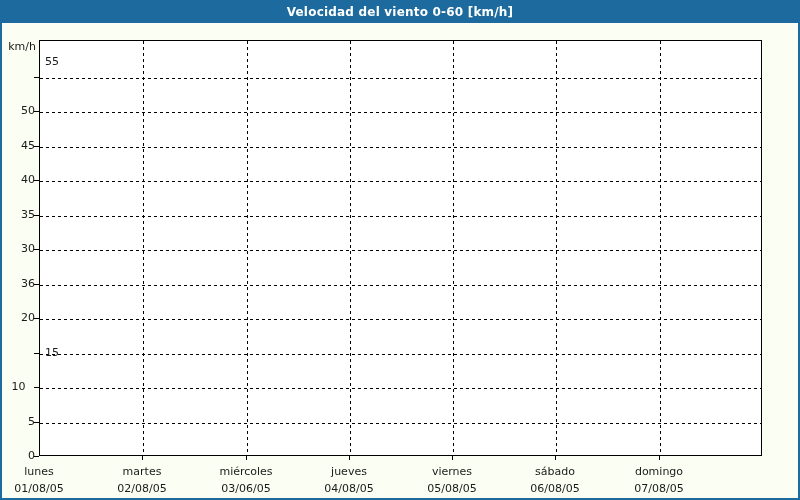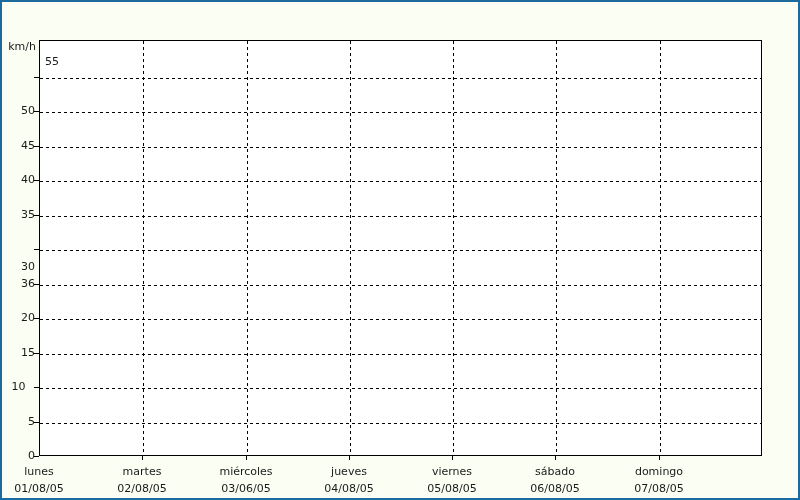--- a/index.html
+++ b/index.html
@@ -85,20 +85,21 @@
     color: #1a1a1a;
     line-height: 13px;
   }
   .xlabel-day  { top: 442px; }
   .xlabel-date { top: 459px; }
 </style>
 </head>
 <body>
 
 <div class="frame">
+  <div class="titlebar">Velocidad del viento 0-60 [km/h]</div>
   <div class="chart-area">
     <div class="unit-label">km/h</div>
     <div class="plot" id="plot">
         <div class="h-gridline" style="top: 382px;"></div>
         <div class="h-gridline" style="top: 347px;"></div>
         <div class="h-gridline" style="top: 313px;"></div>
         <div class="h-gridline" style="top: 278px;"></div>
         <div class="h-gridline" style="top: 244px;"></div>
         <div class="h-gridline" style="top: 209px;"></div>
         <div class="h-gridline" style="top: 175px;"></div>
@@ -113,27 +114,27 @@
         <div class="v-gridline" style="left: 516px;"></div>
         <div class="v-gridline" style="left: 620px;"></div>
       </div>
     <div id="axis-layer">
         <div class="ytick-label" style="top: 426px;">0</div>
         <div class="ytick-mark" style="top: 433px;"></div>
         <div class="ytick-label" style="top: 392px;">5</div>
         <div class="ytick-mark" style="top: 399px;"></div>
         <div class="ytick-label" style="top: 357px; text-align: center;">10</div>
         <div class="ytick-mark" style="top: 364px;"></div>
-        <div class="ytick-label" style="top: 323px;">15</div>
+        <div class="ytick-label" style="top: 323px; margin-left: 24px;">15</div>
         <div class="ytick-mark" style="top: 330px;"></div>
         <div class="ytick-label" style="top: 288px;">20</div>
         <div class="ytick-mark" style="top: 295px;"></div>
         <div class="ytick-label" style="top: 254px;">36</div>
         <div class="ytick-mark" style="top: 261px;"></div>
-        <div class="ytick-label" style="top: 237px;">30</div>
+        <div class="ytick-label" style="top: 219px;">30</div>
         <div class="ytick-mark" style="top: 226px;"></div>
         <div class="ytick-label" style="top: 185px;">35</div>
         <div class="ytick-mark" style="top: 192px;"></div>
         <div class="ytick-label" style="top: 150px;">40</div>
         <div class="ytick-mark" style="top: 157px;"></div>
         <div class="ytick-label" style="top: 116px;">45</div>
         <div class="ytick-mark" style="top: 123px;"></div>
         <div class="ytick-label" style="top: 81px;">50</div>
         <div class="ytick-mark" style="top: 88px;"></div>
         <div class="ytick-label" style="top: 32px; margin-left: 24px;">55</div>

